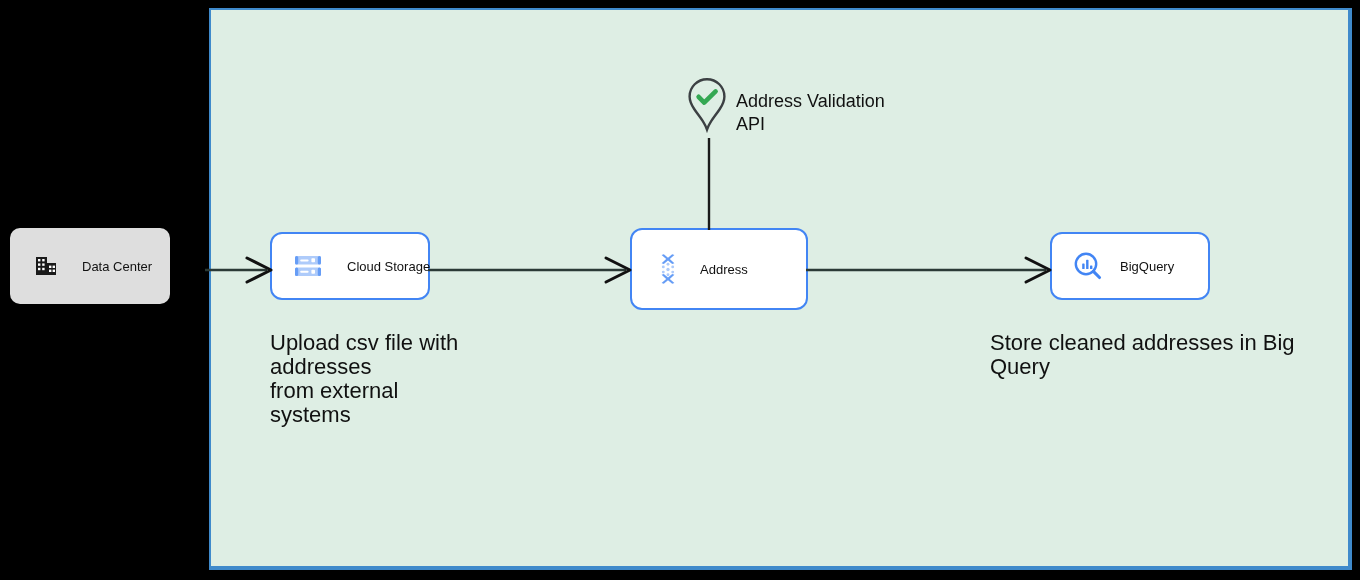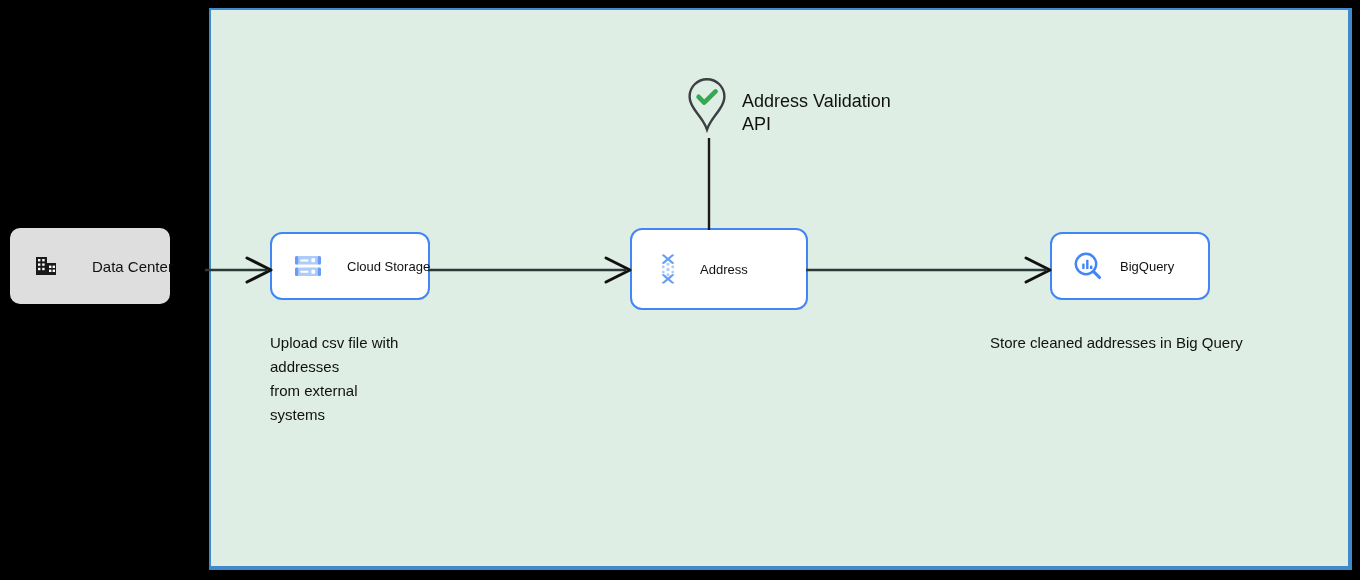--- a/index.html
+++ b/index.html
@@ -43,22 +43,22 @@
     align-items: center;
     box-sizing: border-box;
     padding-left: 22px;
   }
   #data-center-node .dc-icon {
     width: 28px;
     height: 28px;
     flex: 0 0 auto;
   }
   #data-center-node .dc-label {
-    margin-left: 32px;
-    font-size: 15px;
+    margin-left: 22px;
+    font-size: 13px;
     color: #111111;
     white-space: nowrap;
   }
 
   
   .svc-node {
     position: absolute;
     background: #ffffff;
     border: 2px solid #4285f4;
     border-radius: 12px;
@@ -90,32 +90,32 @@
     top: 76px;
     display: flex;
     align-items: flex-start;
   }
   #address-validation-node .pin-icon {
     width: 46px;
     height: 64px;
     flex: 0 0 auto;
   }
   #address-validation-node .avapi-label {
-    margin-left: 12px;
+    margin-left: 6px;
     margin-top: 14px;
     font-size: 18px;
     line-height: 23px;
     color: #111111;
     white-space: pre-line;
   }
 
   
   .caption {
     position: absolute;
-    font-size: 15px;
+    font-size: 22px;
     line-height: 24px;
     color: #111111;
     white-space: pre-line;
   }
   #caption-upload  { left: 270px;  top: 331px; text-align: left; }
   #caption-process { left: 570px;  top: 331px; text-align: left; }
   #caption-store   { left: 990px;  top: 331px; text-align: left; }
 
   
   .connector { position: absolute; overflow: visible; }

